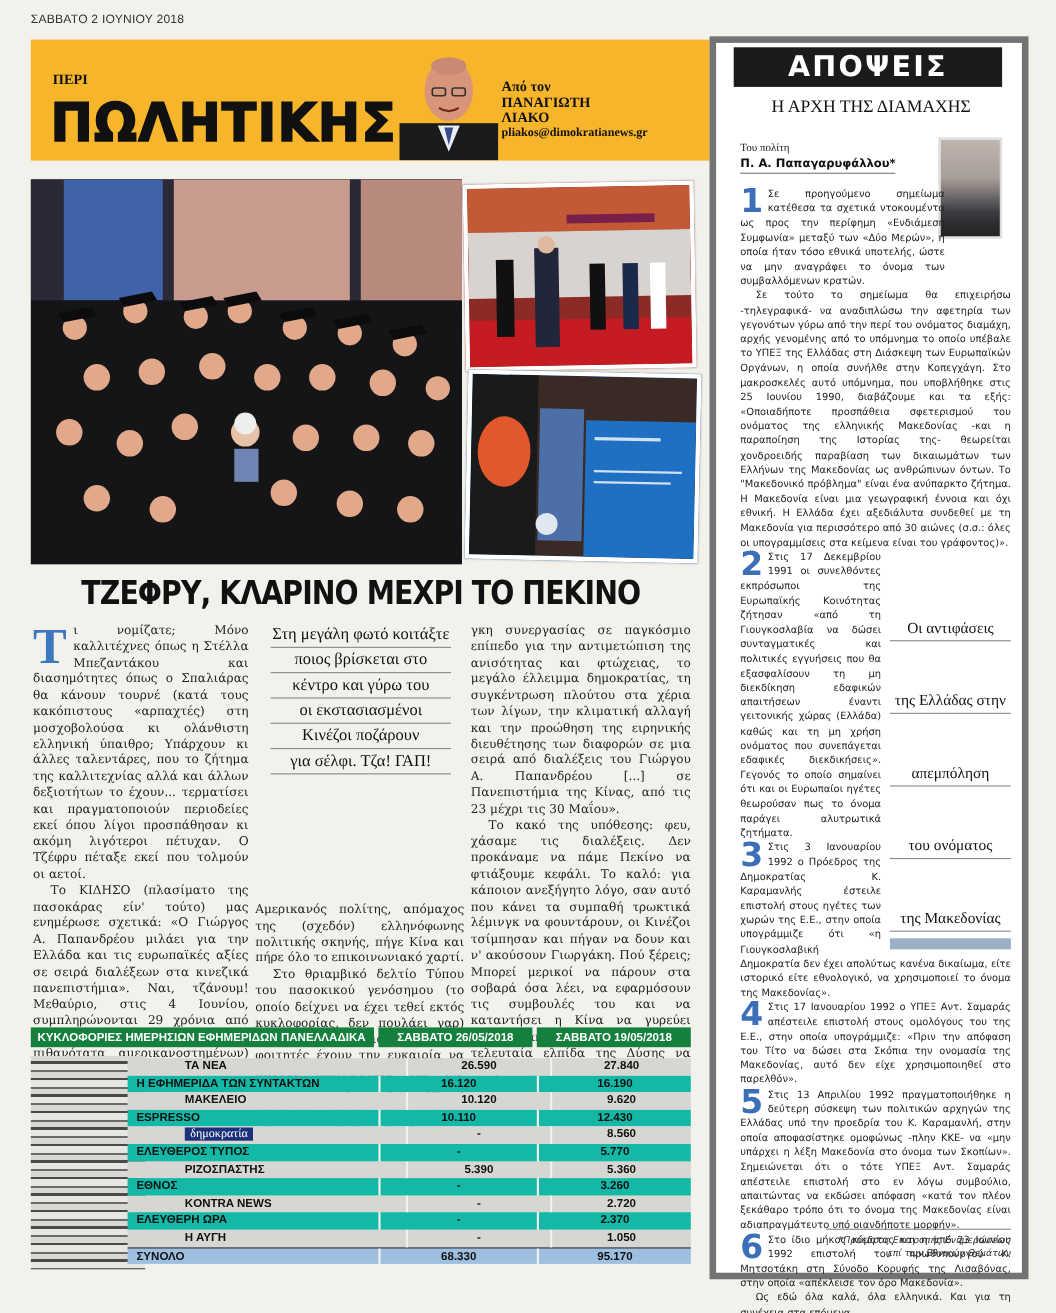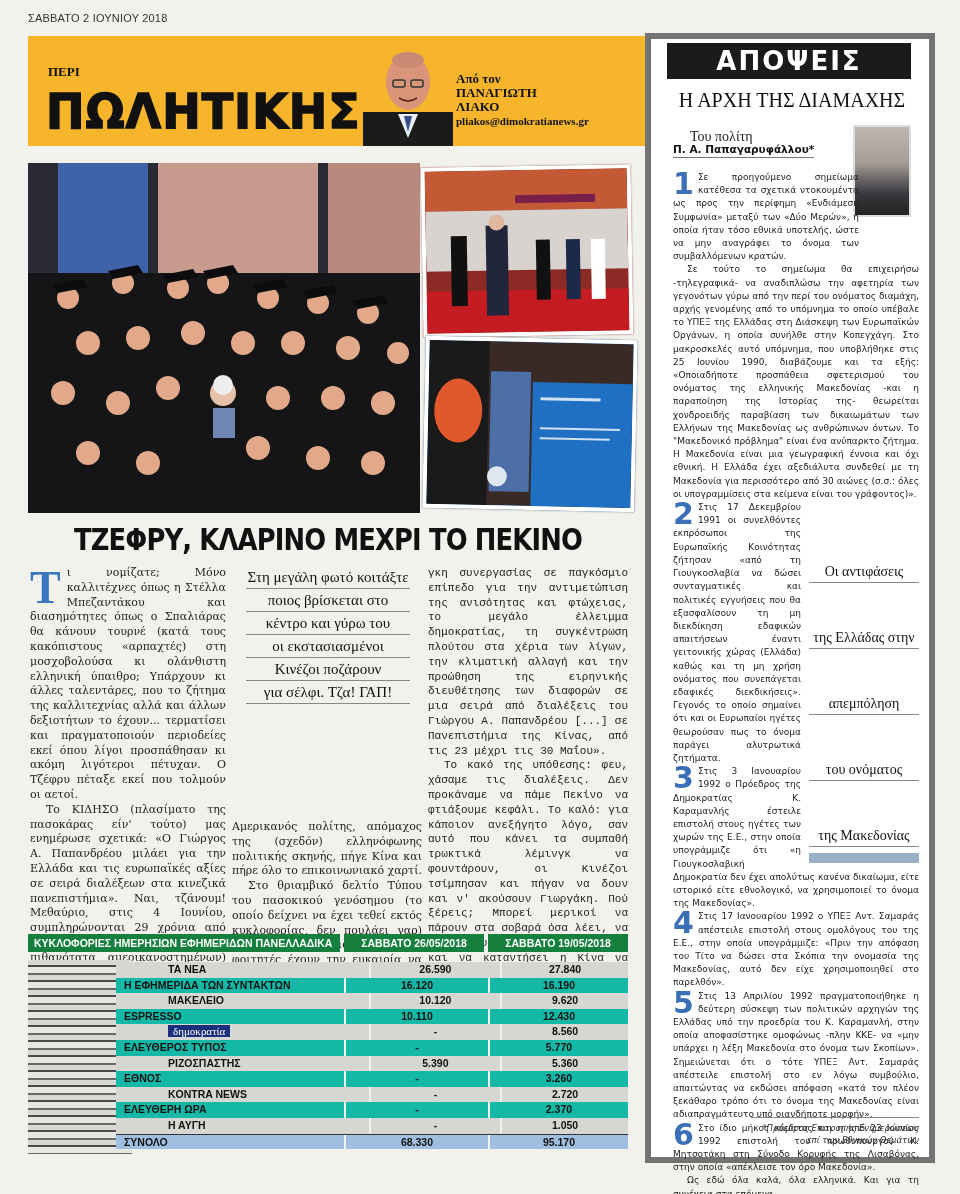--- a/index.html
+++ b/index.html
@@ -22,21 +22,21 @@
   .inset1 { left: 422px; top: 166px; width: 210px; height: 170px; transform: rotate(-1deg); background: #b64a3c; }
   .inset2 { left: 424px; top: 338px; width: 212px; height: 172px; transform: rotate(1.2deg); background: #2b6fb3; }
 
   .headline { position: absolute; left: 28px; top: 522px; width: 600px; text-align: center; font-family: "DejaVu Sans", sans-serif; font-weight: bold; font-size: 30px; letter-spacing: -1px; color: #111; transform: scaleX(0.86); transform-origin: center; }
 
   .col { position: absolute; font-family: "DejaVu Serif", serif; font-size: 11px; line-height: 14.8px; text-align: justify; color: #222; }
   .col p { text-indent: 16px; }
   .col p.first { text-indent: 0; }
   .col1 { left: 30px; top: 566px; width: 196px; }
   .col2 { left: 232px; top: 820px; width: 190px; }
-  .col3 { left: 428px; top: 566px; width: 200px; font-family: Liberation Mono, monospace; }
+  .col3 { left: 428px; top: 566px; width: 200px; }
   .dropcap { float: left; font-size: 46px; line-height: 40px; color: #3b78c0; font-family: "Liberation Serif", serif; font-weight: bold; margin: 2px 6px 0 0; }
 
   .pullquote { position: absolute; left: 240px; top: 566px; width: 176px; text-align: center; font-family: "Liberation Serif", serif; font-size: 15px; line-height: 22px; color: #111; }
   .pullquote span { display: block; border-bottom: 1px solid #888; margin: 0 6px; }
 
   
   .circ { position: absolute; left: 28px; top: 934px; width: 600px; height: 222px; font-family: "Liberation Sans", sans-serif; }
   .circ-head { position: absolute; top: 0; height: 18px; background: #15803d; color: #fff; font-weight: bold; font-size: 10.5px; line-height: 18px; }
   .circ-head.h0 { left: 0; width: 312px; padding-left: 6px; }
   .circ-head.h1 { left: 316px; width: 140px; text-align: center; }
@@ -48,22 +48,22 @@
   .row .c1 { width: 144px; text-align: center; border-left: 2px solid #f3f1ec; }
   .row .c2 { width: 140px; text-align: center; border-left: 2px solid #f3f1ec; }
   .row.odd { background: #d6d6d2; padding-left: 44px; }
   .row.even { background: #14b8a6; }
   .row.total { background: #9ebfe0; border-top: 1px solid #333; }
   .brand-dimo { background: #1c2f7a; color: #fff; font-family: "Liberation Serif", serif; font-weight: normal; padding: 0 5px; font-size: 11px; }
 
   
   .opinion { position: absolute; left: 645px; top: 33px; width: 290px; height: 1130px; background: #fff; border: 6px solid #737373; }
   .op-head { position: absolute; left: 16px; top: 4px; width: 244px; height: 36px; background: #1b1b1b; color: #fff; text-align: center; font-family: "DejaVu Sans", sans-serif; font-weight: bold; font-size: 26px; line-height: 36px; letter-spacing: 2px; }
-  .op-title { position: absolute; left: 6px; top: 50px; width: 270px; text-align: center; font-family: "Liberation Serif", serif; font-size: 20px; color: #111; }
-  .op-by { position: absolute; left: 39px; top: 90px; font-family: "Liberation Serif", serif; font-size: 14px; color: #222; }
+  .op-title { position: absolute; left: 6px; top: 50px; width: 270px; text-align: center; font-family: "Liberation Serif", serif; font-size: 16px; color: #111; }
+  .op-by { position: absolute; left: 22px; top: 90px; font-family: "Liberation Serif", serif; font-size: 10px; color: #222; }
   .op-author { position: absolute; left: 22px; top: 104px; font-family: "DejaVu Sans", sans-serif; font-weight: bold; font-size: 10.5px; color: #111; border-bottom: 1px solid #777; padding-bottom: 2px; }
   .op-photo { position: absolute; left: 202px; top: 86px; width: 58px; height: 92px; background: linear-gradient(180deg, #c0b6ae 0%, #a89e98 40%, #3a3a40 75%, #222 100%); border: 2px solid #ddd; }
   .op-text { position: absolute; left: 22px; top: 132px; width: 246px; font-family: "DejaVu Sans", sans-serif; font-size: 9px; line-height: 13.2px; text-align: justify; color: #222; }
   .op-text p { text-indent: 14px; margin-bottom: 0; }
   .op-text p.num { text-indent: 0; }
   .numcap { float: left; font-family: "DejaVu Sans", sans-serif; font-weight: bold; font-size: 30px; line-height: 26px; color: #3b6fb8; margin: 0 4px 0 0; }
   .op-quote { float: right; width: 110px; margin: 16px 0 4px 8px; text-align: center; font-family: "Liberation Serif", serif; font-size: 14px; line-height: 20px; color: #111; }
   .op-quote span { display: block; border-bottom: 1px solid #888; margin-top: 45px; }
   .op-quote .bar { height: 10px; background: #9bb0c4; margin-top: 6px; border: 0; }
   .op-foot { position: absolute; left: 100px; top: 1078px; width: 168px; text-align: right; font-family: "DejaVu Sans", sans-serif; font-style: italic; font-size: 8.5px; line-height: 12px; color: #333; border-top: 1px solid #888; padding-top: 4px; }

